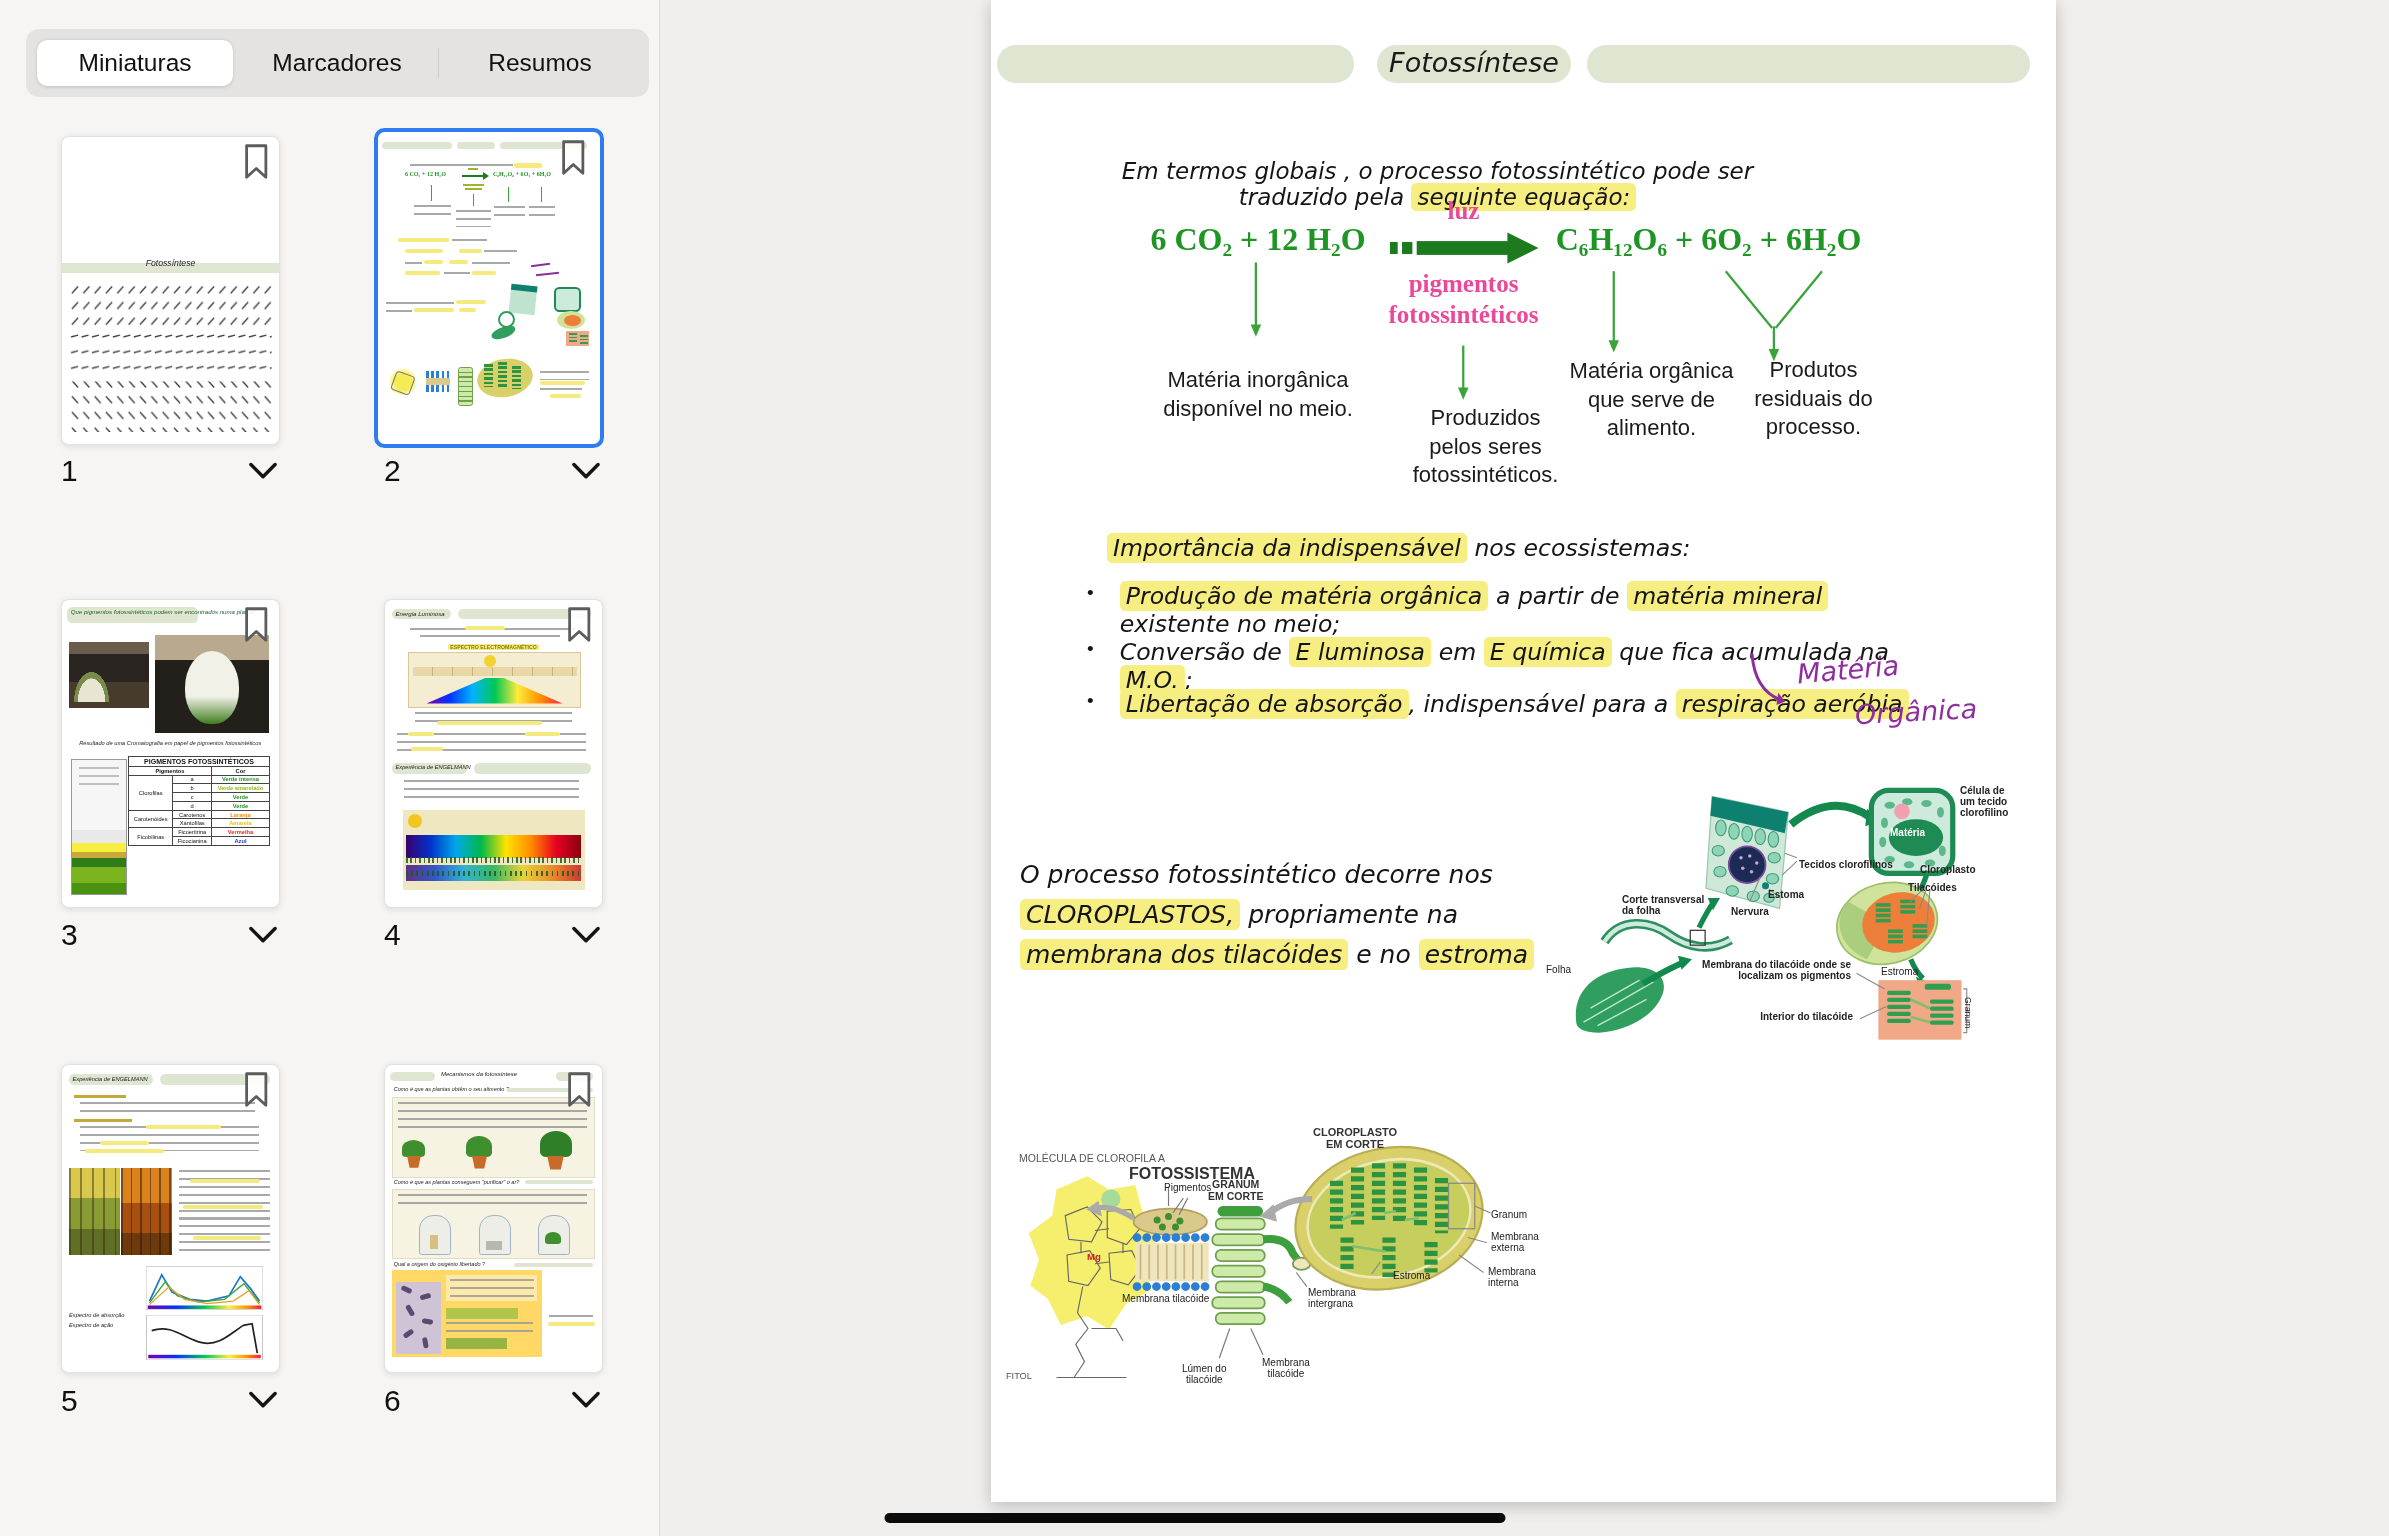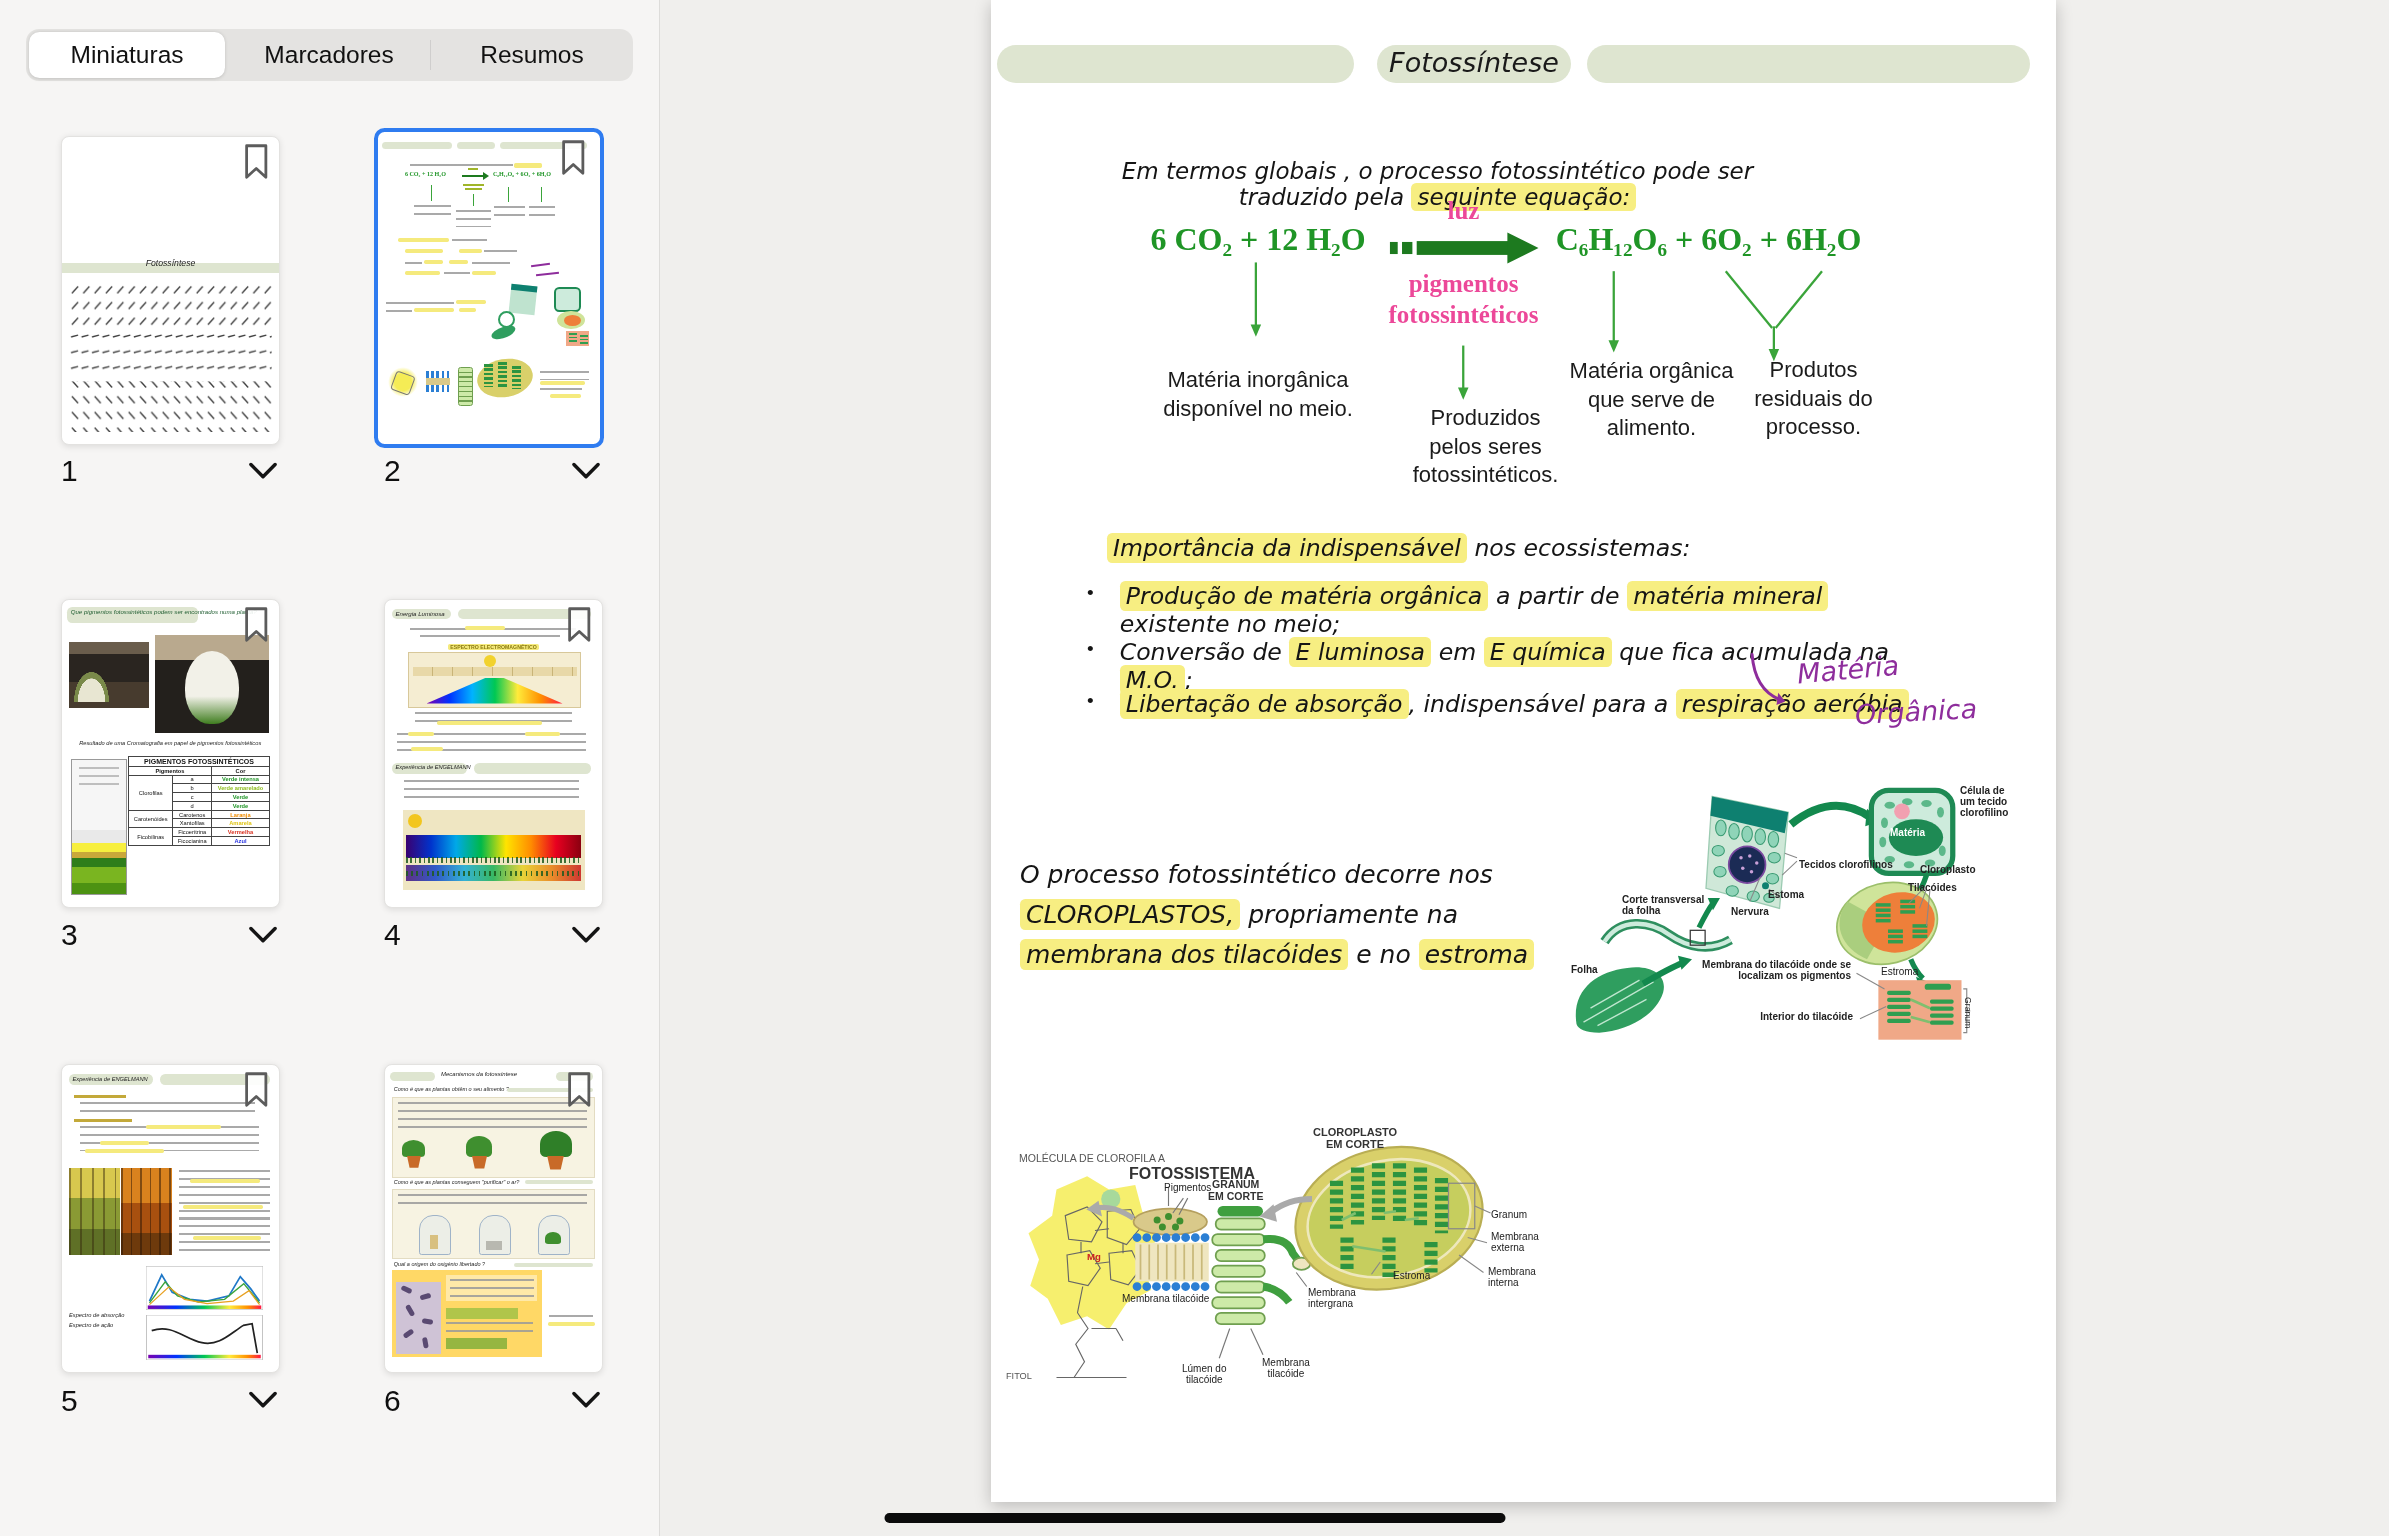--- a/index.html
+++ b/index.html
@@ -1,21 +1,21 @@
 <!DOCTYPE html>
 <html style="font-size:14px"><head>
 <meta charset="utf-8">
 <style>
   html,body{margin:0;padding:0;}
   body{width:2389px;height:1537px;position:relative;overflow:hidden;
        font-family:"Liberation Sans",sans-serif;background:#f0efed;color:#151515;}
   .abs{position:absolute;}
   
   #sidebar{position:absolute;left:0;top:0;width:659px;height:1537px;background:#f6f5f4;border-right:0.9px solid #dddcda;}
-  #tabbar{position:absolute;left:26px;top:29px;width:607px;height:52px;background:#e4e3e1;border-radius:13px;display:flex;align-items:center;padding:0;text-align:center;}
+  #tabbar{position:absolute;left:26px;top:29px;width:607px;height:52px;background:#e4e3e1;border-radius:13px;display:flex;align-items:center;padding:8px;text-align:center;}
   .seg{flex:1;height:46px;margin:2.6px;display:flex;align-items:center;justify-content:center;
        font-size:24.5px;color:#111;border-radius:10.5px;cursor:default;position:relative;}
   .seg.sel{background:#ffffff;box-shadow:0 0.9px 3.5px rgba(0,0,0,.15);}
   .segdiv{width:0.9px;height:30px;background:#cfcecd;}
   .thumb{position:absolute;width:217px;height:307px;background:#fff;border:0.9px solid #e3e2e0;border-radius:7.9px;
          box-shadow:0 1.7px 6.1px rgba(0,0,0,.10);overflow:hidden;}
   #thumb2wrap{position:absolute;left:374px;top:128px;width:220px;height:310px;border:4.4px solid #2f7cf0;border-radius:10.5px;background:#fff;padding:0.9px;overflow:hidden;}
   #thumb2wrap .t2{position:relative;width:217px;height:307px;overflow:hidden;}
   .tfoot-num{position:absolute;font-size:30px;color:#0f0f0f;}
   .tfoot-chev{position:absolute;width:30px;height:19px;}
@@ -545,21 +545,21 @@
         <rect x="424" y="278" width="27" height="5" rx="2"></rect>
         <rect x="424" y="286" width="27" height="5" rx="2"></rect>
       <rect x="418" y="244" width="30" height="7" rx="3"></rect>
     </g>
     <line x1="402" y1="262" x2="424" y2="272" stroke="#7fbf6f" stroke-width="3"></line>
       <line x1="402" y1="282" x2="424" y2="288" stroke="#7fbf6f" stroke-width="3"></line>
     <line x1="340" y1="232" x2="372" y2="250" stroke="#888" stroke-width="1.2"></line>
     <line x1="344" y1="284" x2="374" y2="270" stroke="#888" stroke-width="1.2"></line>
     <path d="M462 250 L466 250 L466 300 L462 300 M466 275 L470 275" stroke="#888" stroke-width="1.3" fill="none"></path>
   </svg>
-  <div class="dlab" style="left:580px;top:964px;width:47px;font-weight:bold;">Folha</div>
+  <div class="dlab" style="left:555px;top:964px;width:47px;font-weight:normal;">Folha</div>
   <div class="dlab pre" style="left:631px;top:894px;width:114px;font-weight:bold;">Corte transversal
 da folha</div>
   <div class="dlab" style="left:808px;top:859px;width:122px;font-weight:bold;">Tecidos clorofilinos</div>
   <div class="dlab" style="left:777px;top:889px;width:52px;font-weight:bold;">Estoma</div>
   <div class="dlab" style="left:740px;top:906px;width:61px;font-weight:bold;">Nervura</div>
   <div class="dlab pre" style="left:969px;top:785px;width:87px;font-weight:bold;">Célula de
 um tecido
 clorofilino</div>
   <div class="dlab" style="left:899px;top:827px;width:61px;color:#fff;font-weight:bold;">Matéria</div>
   <div class="dlab" style="left:929px;top:864px;width:79px;font-weight:bold;">Cloroplasto</div>

